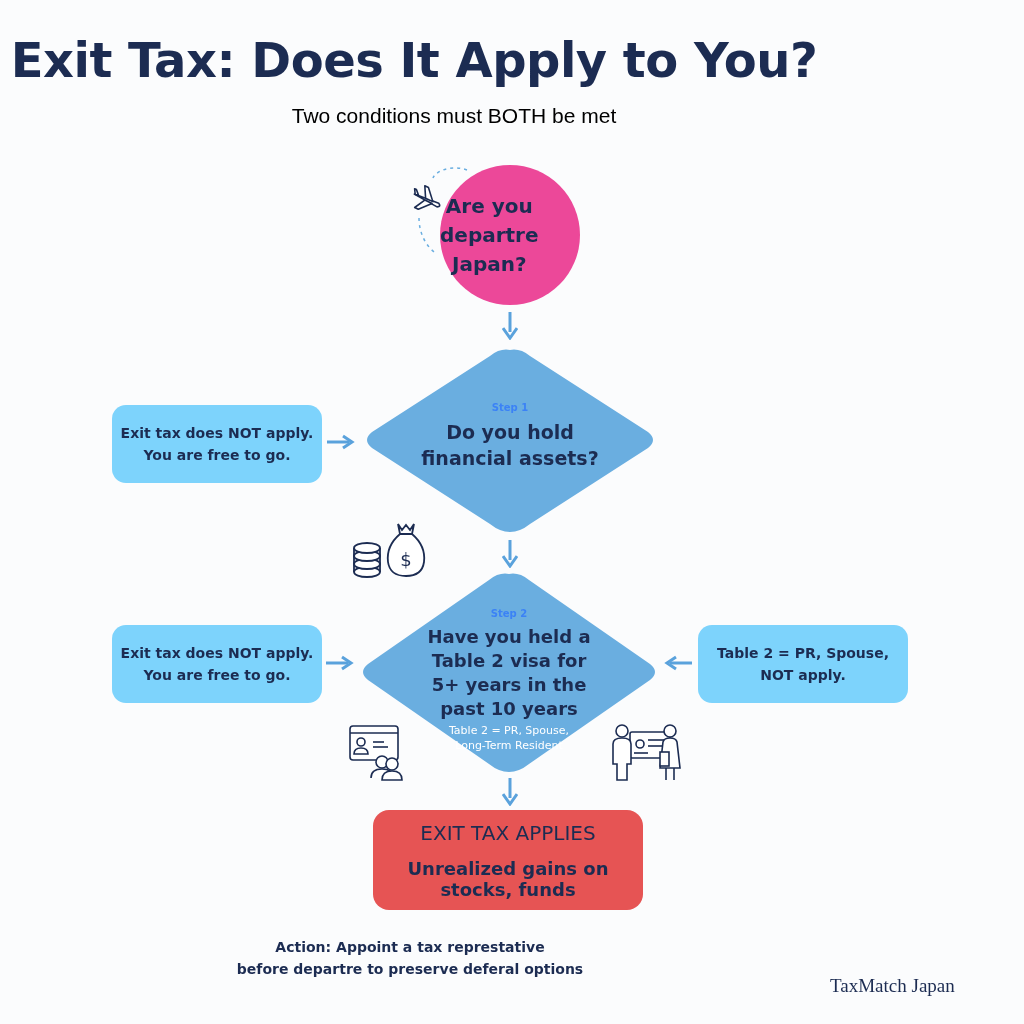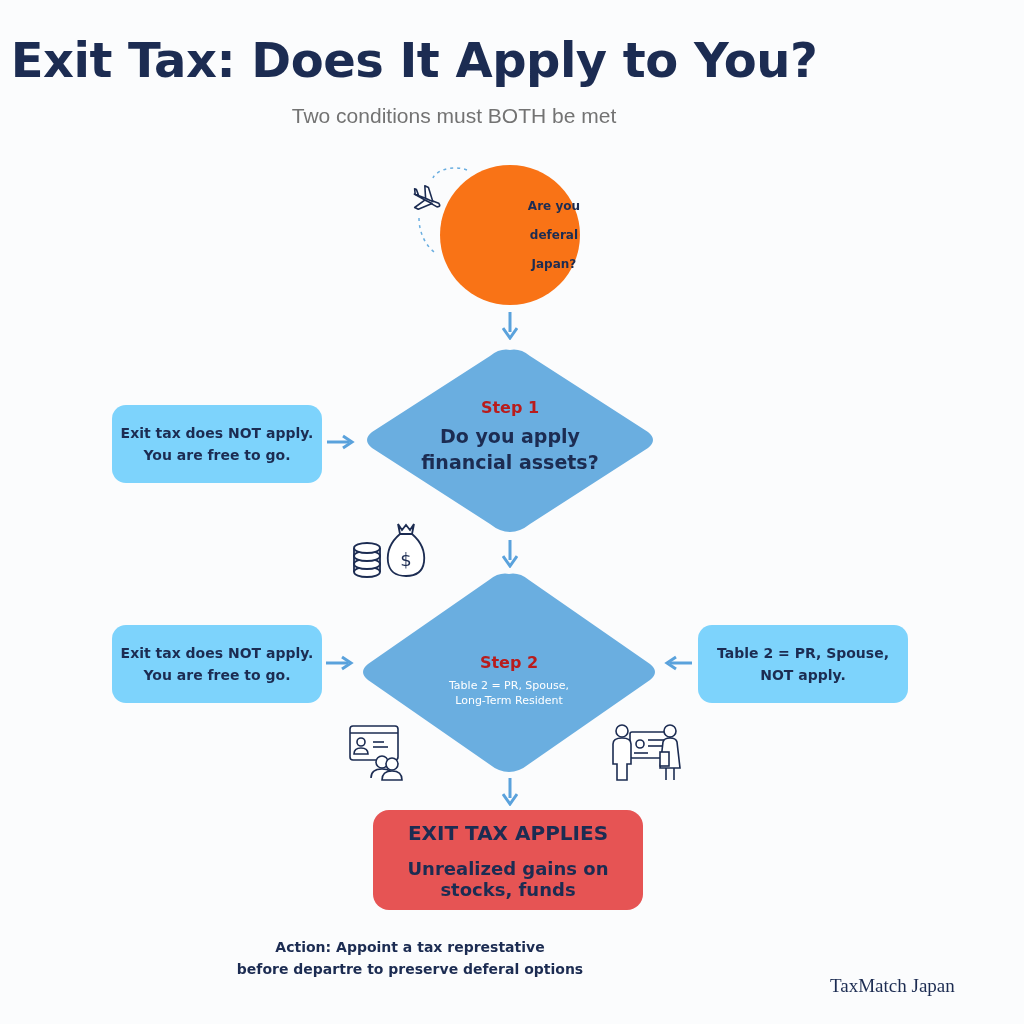--- a/index.html
+++ b/index.html
@@ -11,44 +11,44 @@
     }
     .abs { position: absolute; }
     .title {
       left: 0; width: 828px; top: 32px; text-align: center;
       font-family: "DejaVu Sans", sans-serif; font-weight: bold;
       font-size: 48px; color: #1c2c52; letter-spacing: -0.5px;
     }
     .subtitle {
       left: 0; width: 908px; top: 104px; text-align: center;
       font-family: "Liberation Sans", sans-serif;
-      font-size: 21px; color: #737373;
+      font-size: 21px; color: #000000;
     }
     .circle {
       left: 440px; top: 165px; width: 140px; height: 140px; border-radius: 50%;
-      background: #f97316; display: flex; align-items: center; justify-content: flex-end;
-      text-align: center; font-weight: bold; font-size: 12px; line-height: 29px; color: #1c2c52;
+      background: #ec4899; display: flex; align-items: center; justify-content: flex-start;
+      text-align: center; font-weight: bold; font-size: 20px; line-height: 29px; color: #1c2c52;
     }
     .diamond-wrap { display: flex; align-items: center; justify-content: center; text-align: center; }
     .diamond-bg { position: absolute; left: 0; top: 0; }
     .diamond-content { position: relative; z-index: 1; }
-    .step-label { color: #b91c1c; font-weight: bold; font-size: 16px; margin-bottom: 6px; }
+    .step-label { color: #3b82f6; font-weight: bold; font-size: 10px; margin-bottom: 6px; }
     .q-text { color: #1c2c52; font-weight: bold; font-size: 19px; line-height: 26px; }
     .q-note { color: #ffffff; font-size: 11px; line-height: 15px; margin-top: 2px; }
     .green {
       background: #7dd3fc; border-radius: 14px;
       display: flex; align-items: center; justify-content: center; text-align: center;
       font-weight: bold; font-size: 14px; line-height: 22px; color: #1c2c52;
     }
     .red {
       left: 373px; top: 810px; width: 270px; height: 100px; border-radius: 16px;
       background: #e65454; display: flex; flex-direction: column;
       align-items: center; justify-content: center; text-align: center; color: #1c2c52;
     }
-    .red-title { font-weight: bold; font-size: 20px; margin-bottom: 13px; }
+    .red-title { font-weight: normal; font-size: 20px; margin-bottom: 13px; }
     .red-body { font-size: 18px; line-height: 21px; font-weight: bold; }
     .action {
       left: 0; width: 820px; top: 936px; text-align: center;
       font-size: 14px; line-height: 22px; font-weight: bold; color: #1c2c52;
     }
     .brand {
       left: 830px; top: 975px; font-size: 19px; color: #1c2c52;
       font-family: Liberation Serif, serif;
     }
     svg.icon { position: absolute; }
@@ -66,38 +66,38 @@
     <path d="M-14 0 L12 -2 Q16 0 12 2 L-14 0 Z"></path>
     <path d="M-2 -1 L-8 -12 L-4 -12 L6 -1 Z"></path>
     <path d="M-2 1 L-8 12 L-4 12 L6 1 Z"></path>
     <path d="M-13 0 L-16 -5 L-14 -5 L-10 -1 Z"></path>
   </g>
 </svg>
 
 <div class="abs circle">
   <div>
     <div>Are you</div>
-    <div>deferal</div>
+    <div>departre</div>
     <div>Japan?</div>
   </div>
 </div>
 
 <svg class="icon" style="left:502px;top:312px" width="16" height="28" viewBox="0 0 16 28">
   <line x1="8" y1="0" x2="8" y2="20" stroke="#5aa2dc" stroke-width="3"></line>
   <path d="M1 16 L8 26 L15 16" fill="none" stroke="#5aa2dc" stroke-width="3"></path>
 </svg>
 
 <div class="abs diamond-wrap" style="left:362px;top:346px;width:296px;height:188px;">
   <svg class="diamond-bg" width="296" height="188" viewBox="0 0 296 188">
     <path d="M148 4 Q158 2 168 10 L286 86 Q296 94 286 102 L168 178 Q158 186 148 186 Q138 186 128 178 L10 102 Q0 94 10 86 L128 10 Q138 2 148 4 Z" fill="#6aaee0"></path>
   </svg>
   <div class="diamond-content" style="margin-top:-8px">
     <div class="step-label">Step 1</div>
     <div class="q-text">
-      <div>Do you apply</div>
+      <div>Do you hold</div>
       <div>financial assets?</div>
     </div>
   </div>
 </div>
 
 <div class="abs green" style="left:112px;top:405px;width:210px;height:78px;">
   <div>
     <div>Exit tax does NOT apply.</div>
     <div>You are free to go.</div>
   </div>
@@ -127,20 +127,26 @@
   <line x1="8" y1="0" x2="8" y2="20" stroke="#5aa2dc" stroke-width="3"></line>
   <path d="M1 16 L8 26 L15 16" fill="none" stroke="#5aa2dc" stroke-width="3"></path>
 </svg>
 
 <div class="abs diamond-wrap" style="left:358px;top:570px;width:302px;height:204px;">
   <svg class="diamond-bg" width="302" height="204" viewBox="0 0 302 204">
     <path d="M151 4 Q161 2 171 10 L292 94 Q302 102 292 110 L171 194 Q161 202 151 202 Q141 202 131 194 L10 110 Q0 102 10 94 L131 10 Q141 2 151 4 Z" fill="#6aaee0"></path>
   </svg>
   <div class="diamond-content" style="margin-top:16px">
     <div class="step-label">Step 2</div>
+    <div class="q-text" style="font-size:18px;line-height:24px;">
+      <div>Have you held a</div>
+      <div>Table 2 visa for</div>
+      <div>5+ years in the</div>
+      <div>past 10 years</div>
+    </div>
     <div class="q-note">
       <div>Table 2 = PR, Spouse,</div>
       <div>Long-Term Resident</div>
     </div>
   </div>
 </div>
 
 <div class="abs green" style="left:112px;top:625px;width:210px;height:78px;">
   <div>
     <div>Exit tax does NOT apply.</div>

